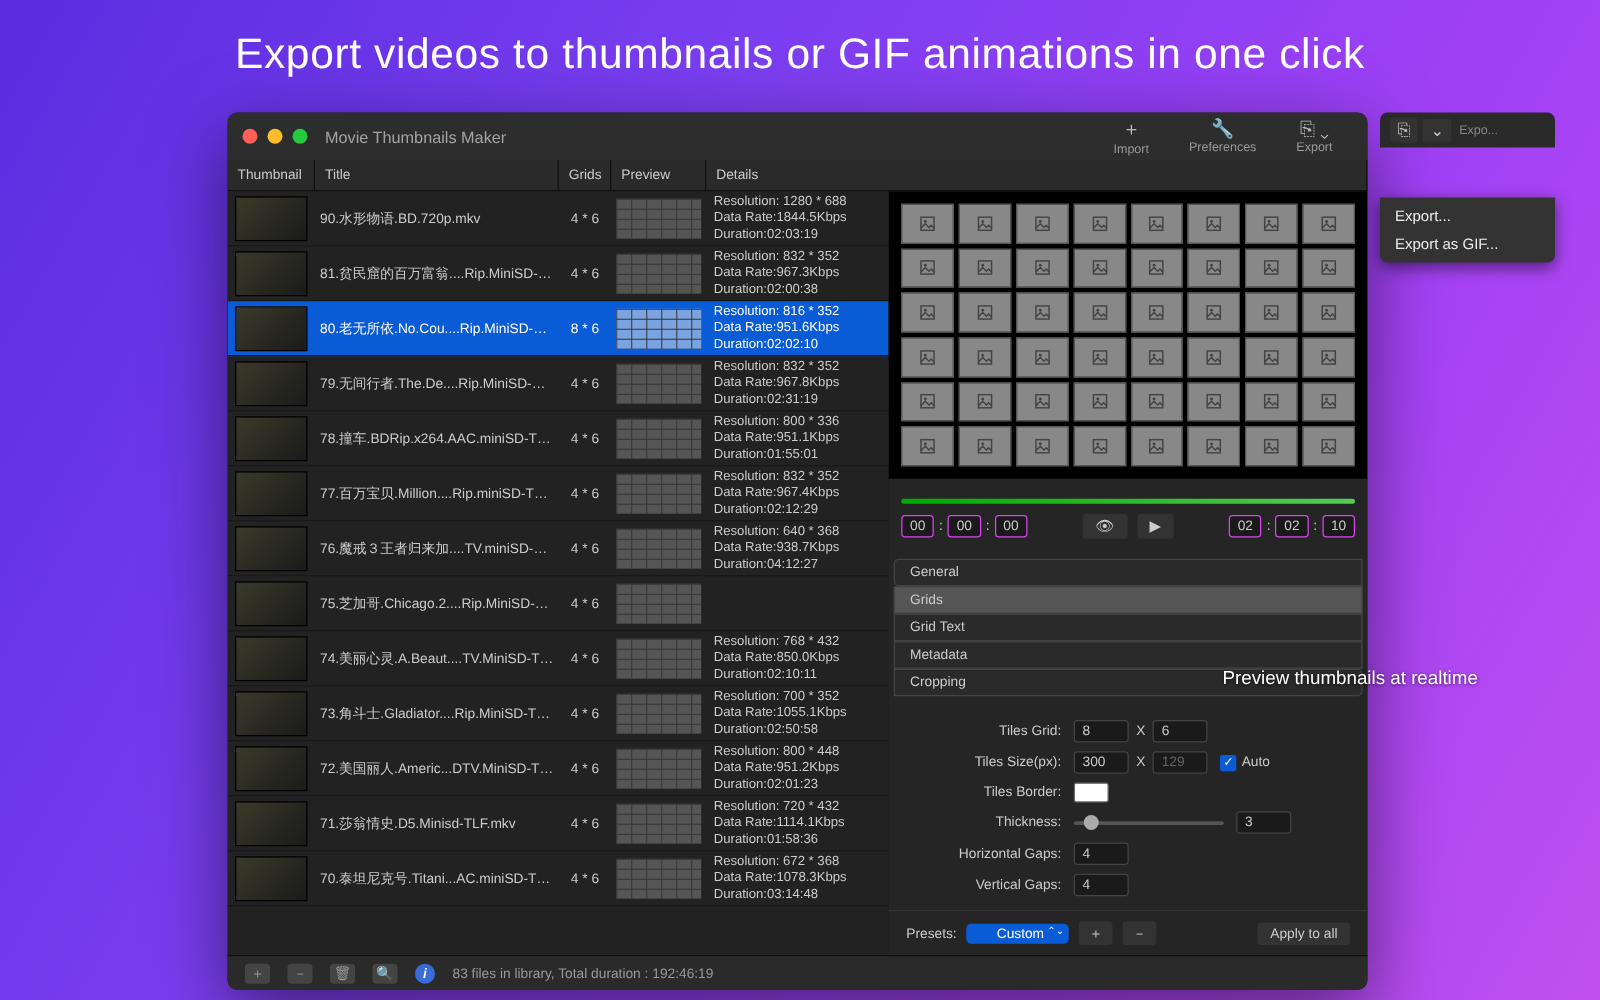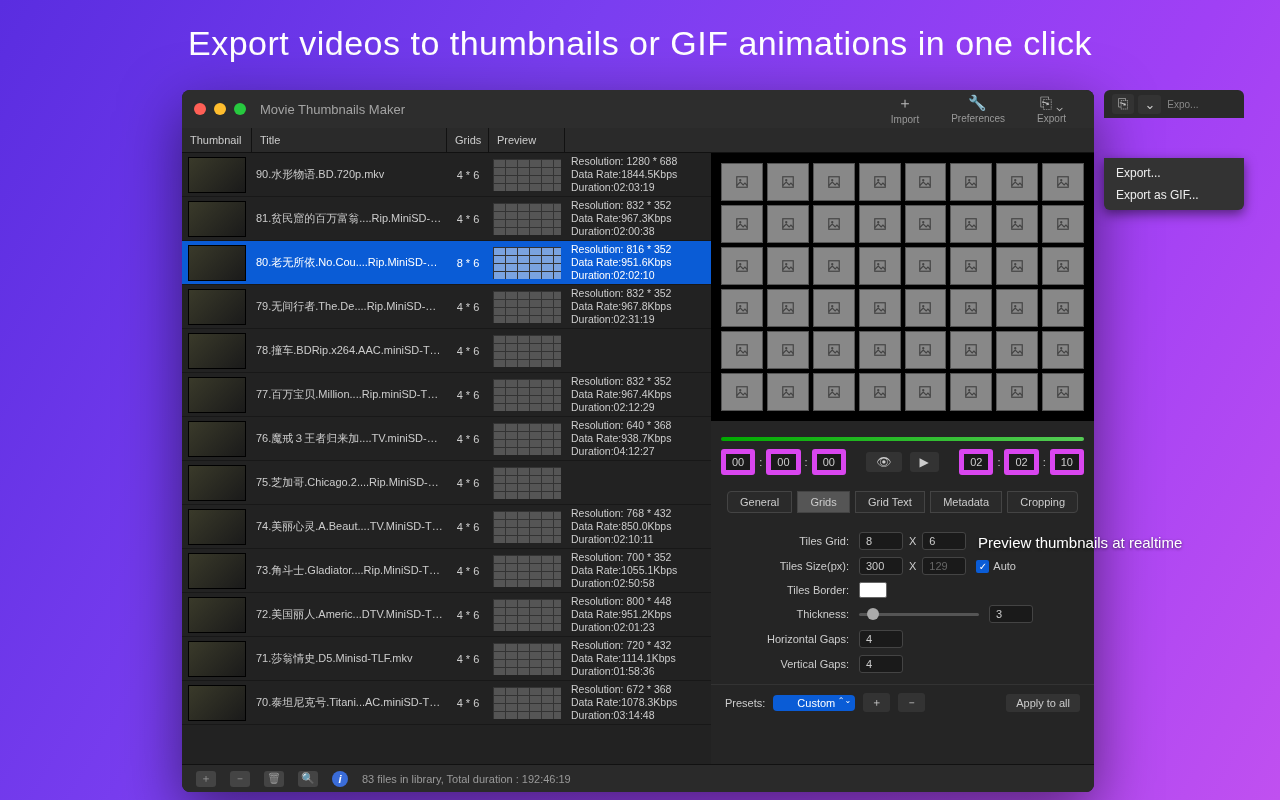--- a/index.html
+++ b/index.html
@@ -43,25 +43,25 @@
 .right-panel { flex: 1; background: #252525; display: flex; flex-direction: column; }
 .preview-area { background: #000; padding: 10px; height: 268px; }
 .preview-grid { display: grid; grid-template-columns: repeat(8, 1fr); grid-template-rows: repeat(6, 1fr); gap: 4px; height: 100%; }
 .preview-grid .cell { background: #888; display: flex; align-items: center; justify-content: center; border: 1px solid #555; }
 .cell svg { width: 14px; height: 14px; }
 
 .timeline-wrap { padding: 8px 10px; }
 .timeline { height: 4px; background: linear-gradient(90deg, #0a0, #5c5); border-radius: 2px; position: relative; margin: 8px 0; }
 .time-row { display: flex; align-items: center; gap: 6px; color: #ccc; font-size: 11px; justify-content: space-between; }
 .time-group { display: flex; gap: 4px; align-items: center; }
-.time-box { background: #1a1a1a; padding: 2px 6px; border-radius: 3px; border: 5px solid #d946ef; min-width: 24px; text-align: center; }
+.time-box { background: #1a1a1a; padding: 2px 6px; border-radius: 3px; border: 1px solid #d946ef; min-width: 24px; text-align: center; }
 .mid-btns { display: flex; gap: 8px; }
 .mid-btns span { background: #333; padding: 3px 10px; border-radius: 3px; font-size: 12px; }
 
-.tabs { display: flex; justify-content: space-between; gap: 0; margin: 8px 16px; }
+.tabs { display: flex; justify-content: flex-start; gap: 0; margin: 8px 4px; flex-direction: column; }
 .tab { color: #ccc; font-size: 11px; padding: 4px 12px; background: #2a2a2a; border: 1px solid #444; cursor: pointer; }
 .tab:first-child { border-radius: 4px 0 0 4px; }
 .tab:last-child { border-radius: 0 4px 4px 0; }
 .tab.active { background: #555; }
 
 .settings { padding: 4px 20px; color: #ccc; font-size: 11px; }
 .srow { display: flex; align-items: center; margin: 7px 0; }
 .srow label { width: 118px; text-align: right; margin-right: 10px; }
 .sinput { background: #1a1a1a; border: 1px solid #444; color: #ccc; padding: 2px 6px; width: 44px; border-radius: 3px; font-size: 11px; }
 .sep { margin: 0 6px; }
@@ -118,20 +118,21 @@
       <span class="ico">⎘ ⌄</span>
       <span>Export</span>
     </div>
   </div>
 
   <div class="columns-header">
     <div class="col-thumb">Thumbnail</div>
     <div class="col-title">Title</div>
     <div class="col-grids">Grids</div>
     <div class="col-preview">Preview</div>
+    <div class="col-details">Details</div>
   </div>
 
   <div class="body-split">
     <div class="left-list" id="left-list">
         <div class="row">
           <div class="thumb">
             <div></div>
           </div>
           <div class="rtitle">90.水形物语.BD.720p.mkv</div>
           <div class="rgrids">4 * 6</div>
@@ -175,20 +176,21 @@
         </div>
         <div class="row">
           <div class="thumb">
             <div></div>
           </div>
           <div class="rtitle">78.撞车.BDRip.x264.AAC.miniSD-TLF.mkv</div>
           <div class="rgrids">4 * 6</div>
           <div class="rpreview">
             <div></div>
           </div>
+          <div class="rdetails">Resolution: 800 * 336<br>Data Rate:951.1Kbps<br>Duration:01:55:01</div>
         </div>
         <div class="row">
           <div class="thumb">
             <div></div>
           </div>
           <div class="rtitle">77.百万宝贝.Million....Rip.miniSD-TLF.mkv</div>
           <div class="rgrids">4 * 6</div>
           <div class="rpreview">
             <div></div>
           </div>

